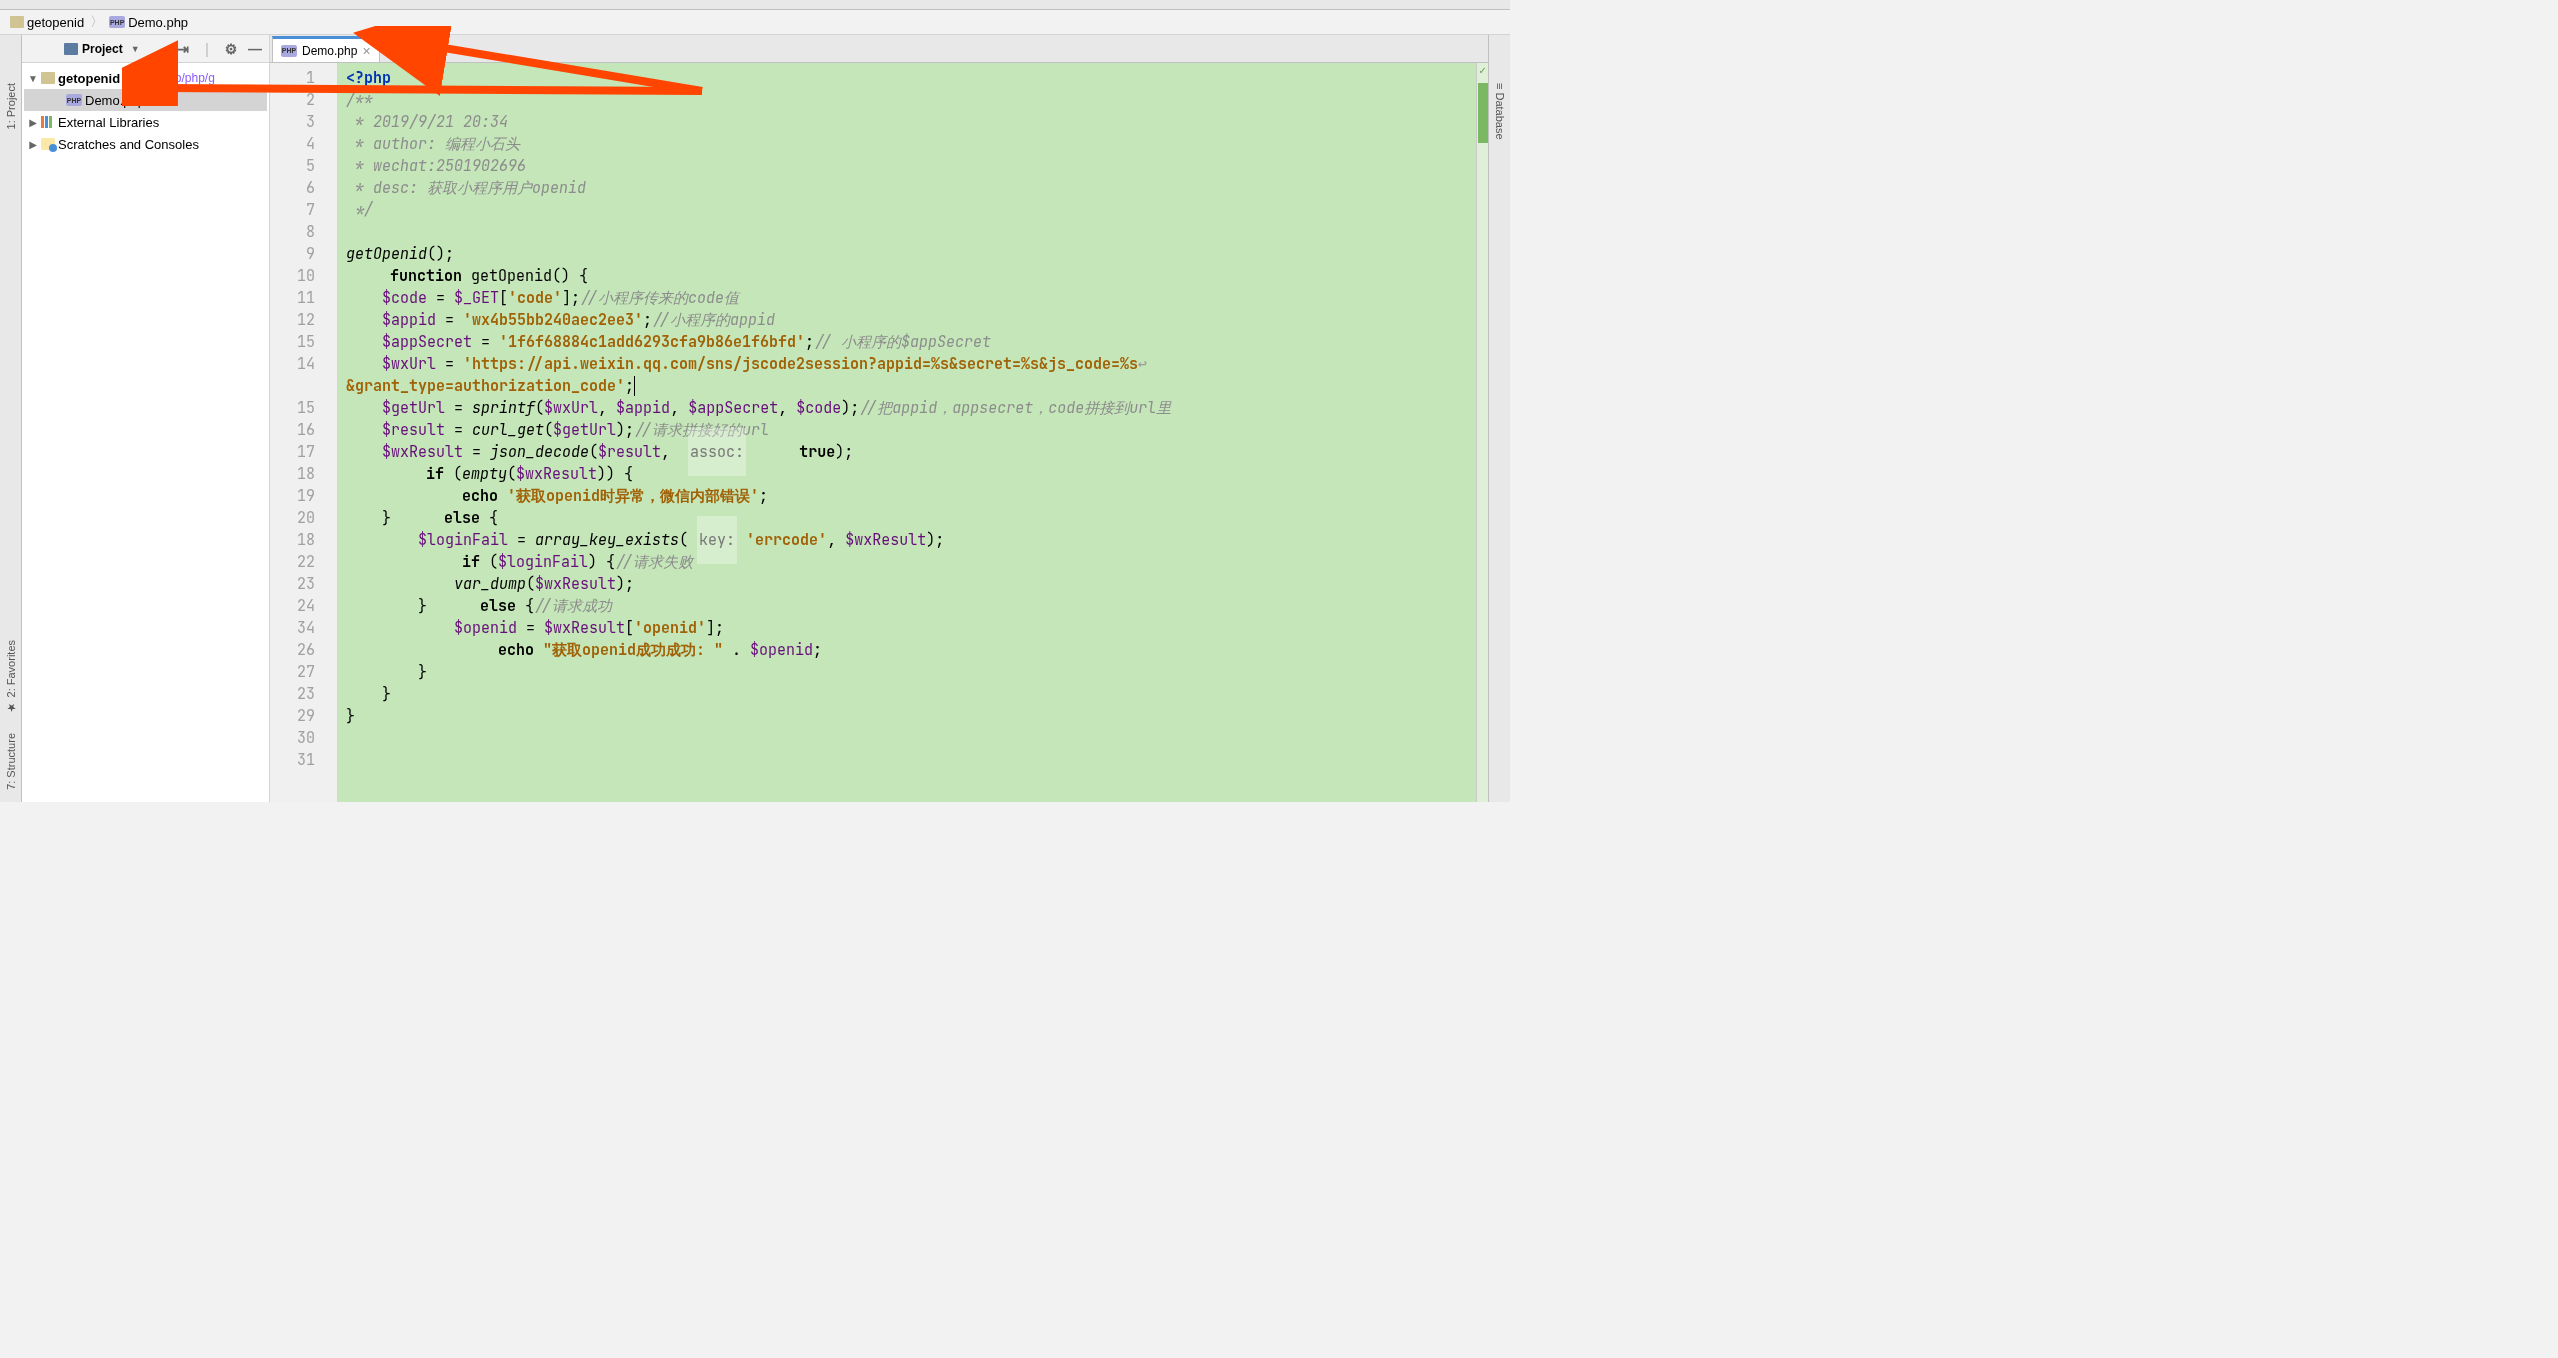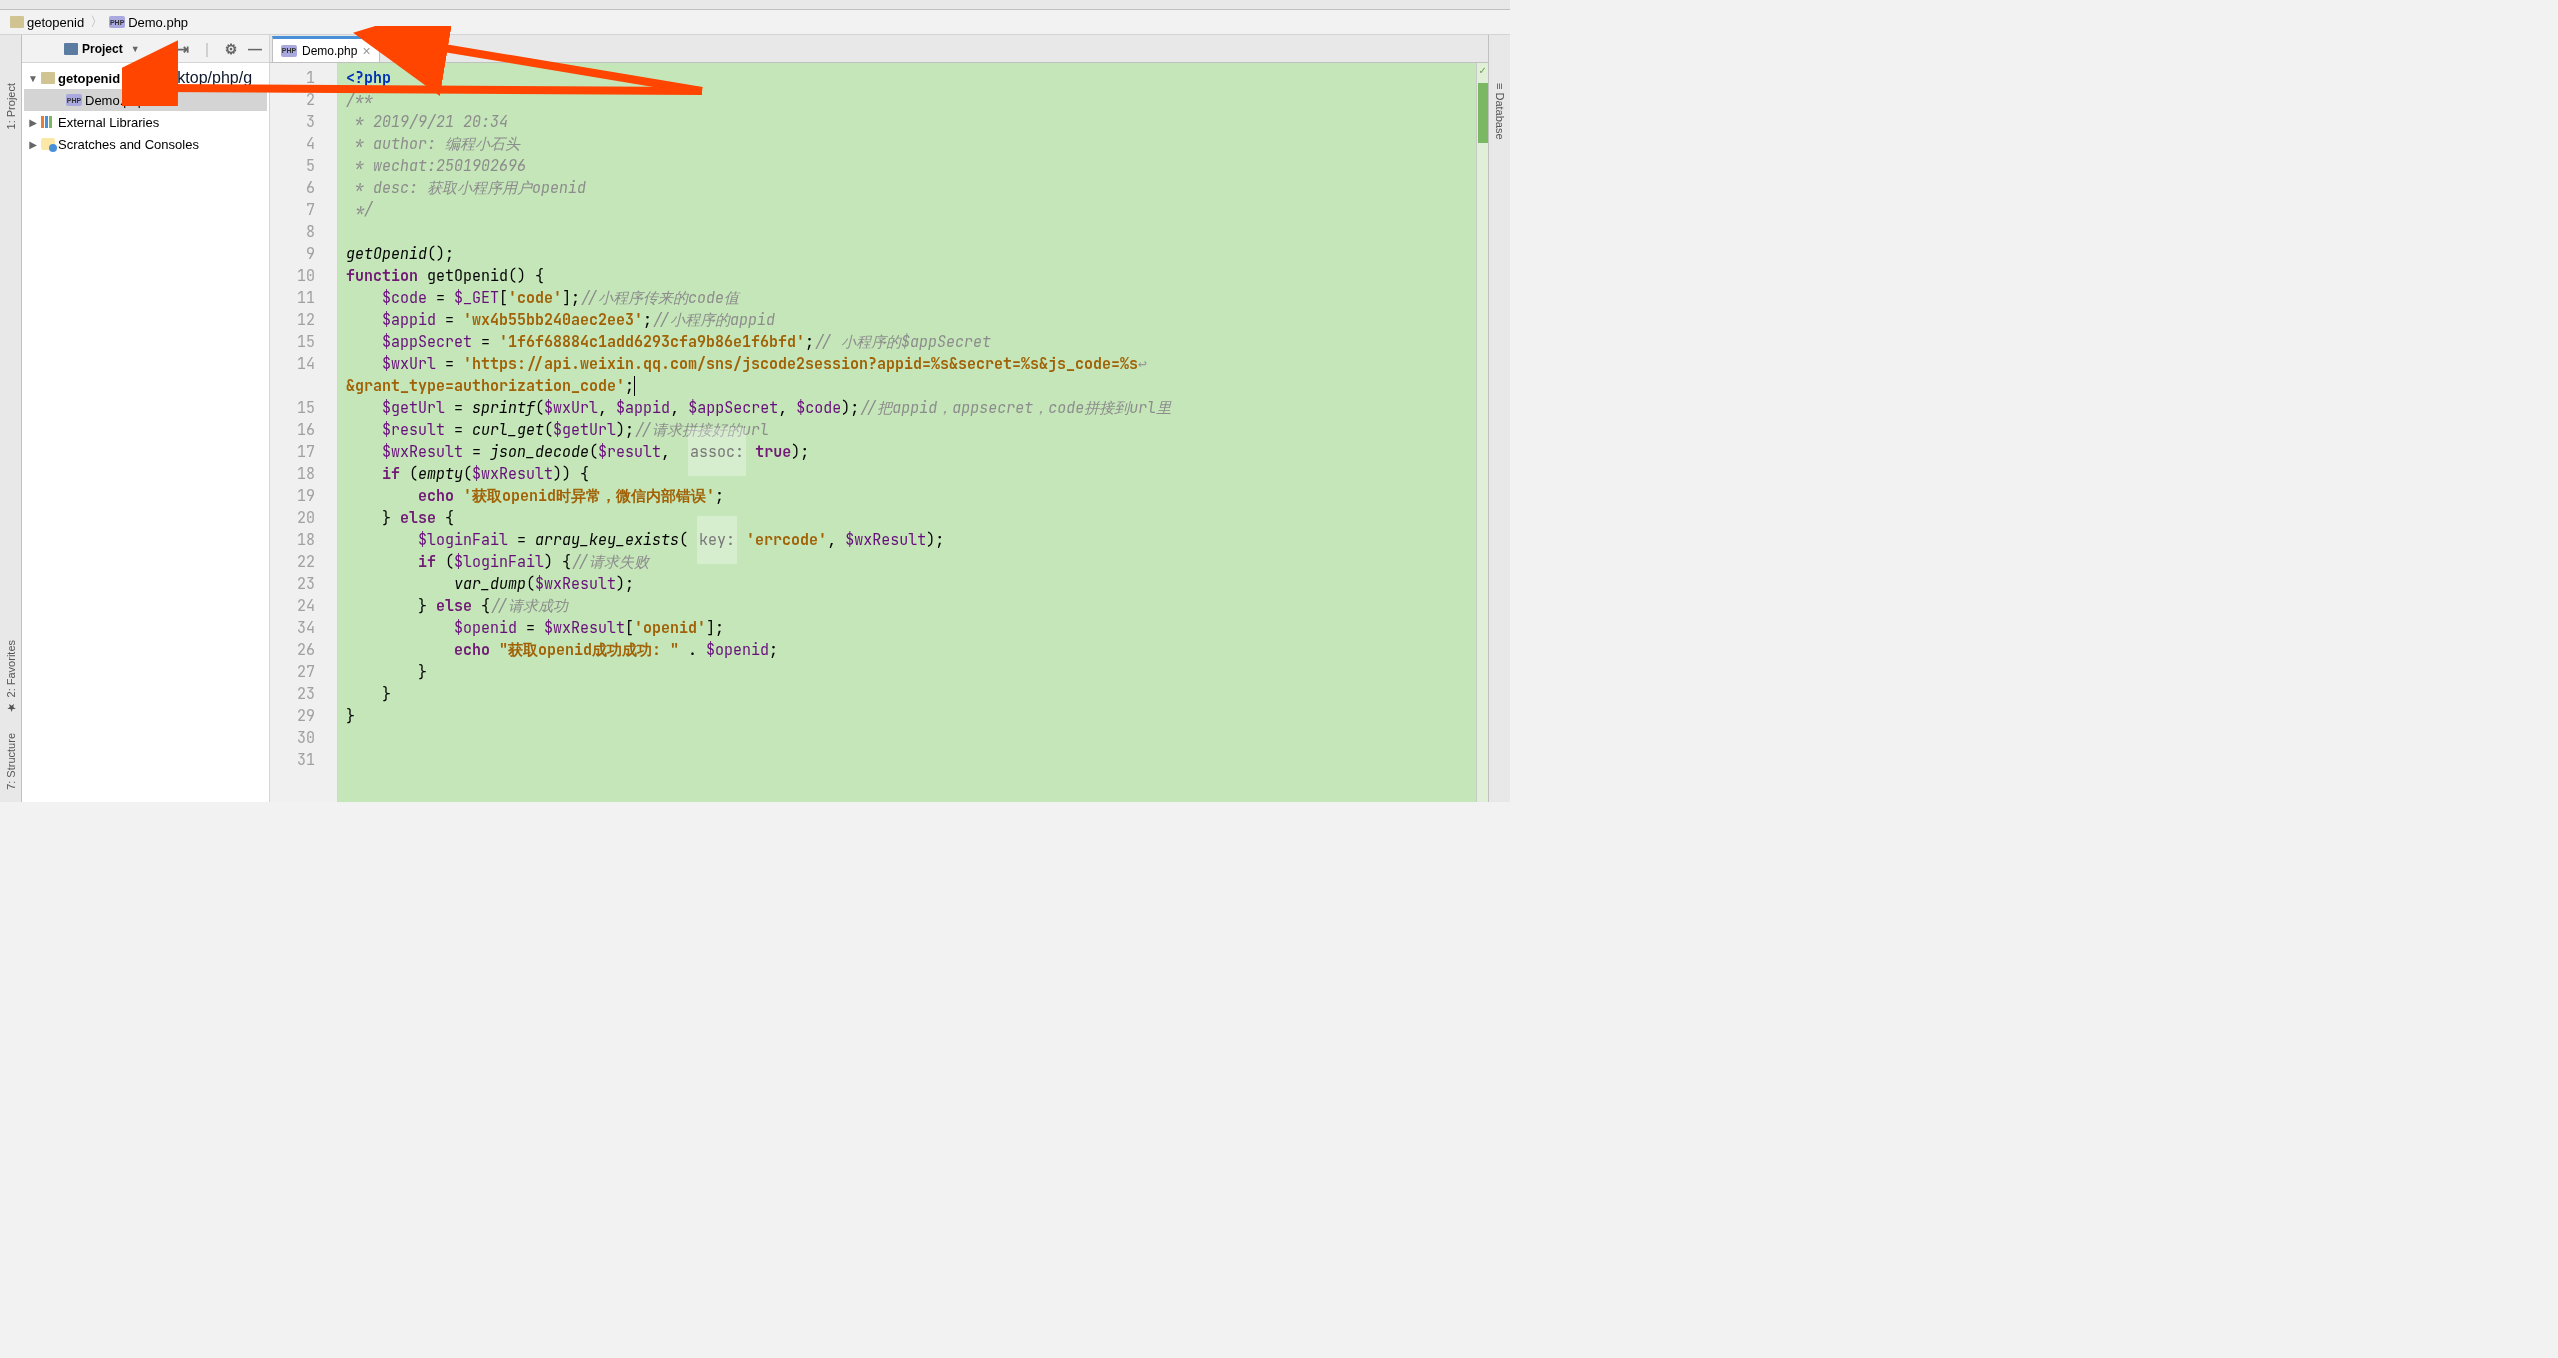--- a/index.html
+++ b/index.html
@@ -154,21 +154,21 @@
   background: #d4d4d4;
 }
 .tree-arrow {
   width: 10px;
   font-size: 10px;
   color: #666;
   text-align: center;
 }
 .tree-indent { width: 16px; }
 .tree-label { color: #000; }
-.tree-path { color: #0f172a; font-size: 16px; margin-left: 12px; }
+.tree-path { color: #8b5cf6; font-size: 12px; margin-left: 4px; }
 .tree-bold { font-weight: bold; }
 .lib-icon {
   width: 14px; height: 12px;
   display: inline-flex;
 }
 .lib-icon::before {
   content: "";
   width: 3px; height: 12px; background: #e87a3a;
   margin-right: 1px;
 }
@@ -253,21 +253,21 @@
   font-family: "JetBrains Mono", Menlo, Consolas, monospace;
   font-size: 15px;
   line-height: 22px;
   color: #000;
   overflow: auto;
   white-space: pre;
 }
 .code-line {
   height: 22px;
 }
-.kw { color: #701a75; font-weight: bold; }
+.kw { color: #000000; font-weight: bold; margin-left: 44px; }
 .fn { font-style: italic; color: #000; }
 .fn-def { color: #000; }
 .var { color: #660e7a; }
 .str { color: #a16207; font-weight: bold; }
 .cmt { color: #8c8c8c; font-style: italic; }
 .tag { color: #0033b3; font-weight: bold; }
 .param-hint { color: #787878; font-style: normal; background: rgba(255,255,255,0.3); padding: 14px 2px; }
 .wrap-icon { color: #999; }
 .caret { border-left: 1px solid #000; }
 .minimap {

